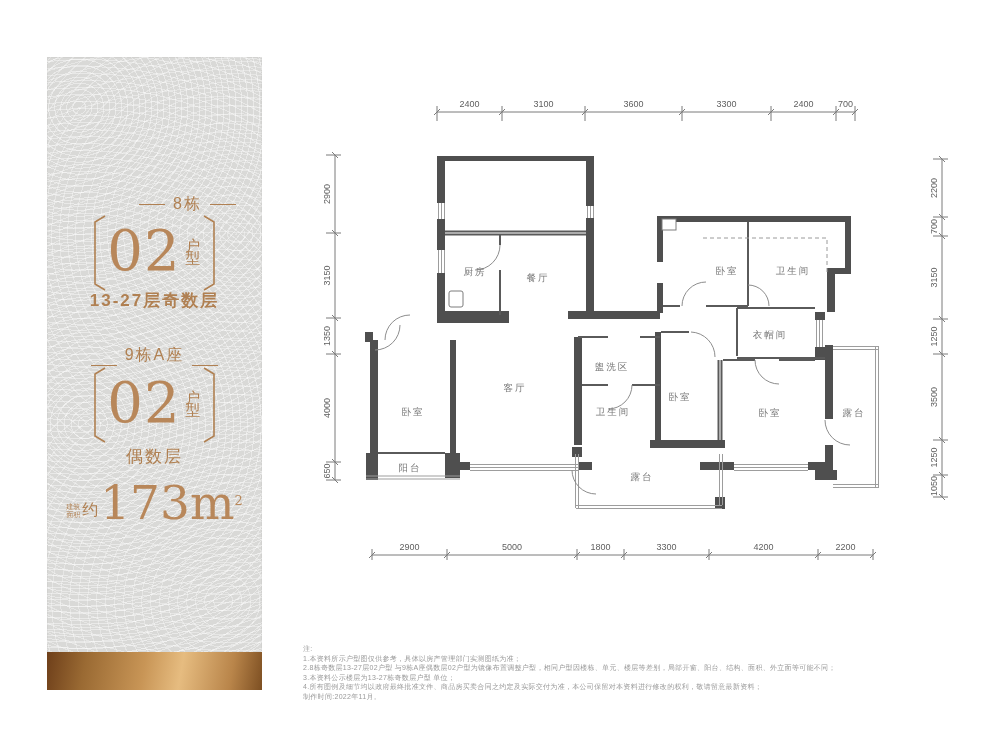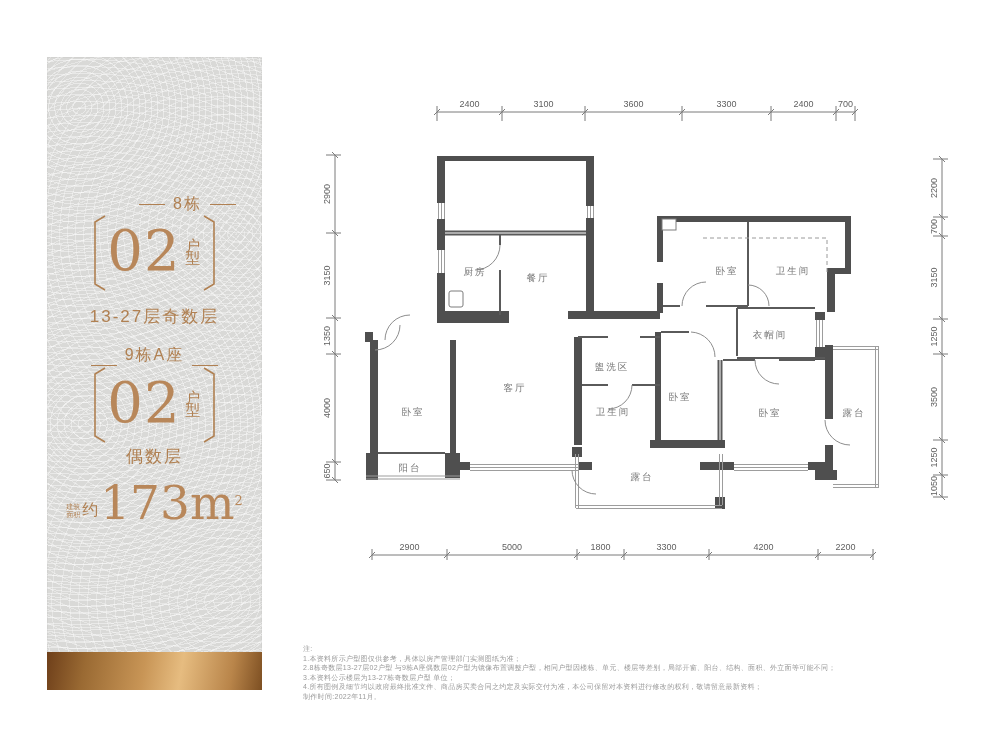--- a/index.html
+++ b/index.html
@@ -54,21 +54,21 @@
   <div class="sb-abs badge" style="top:156px;">
     <svg width="16" height="80">
         <path d="M14,3 L4,9 L4,71 L14,77" stroke="#b08052" stroke-width="1.6" fill="none"></path>
       </svg>
     <span class="unit-num">02</span>
     <span class="unit-type">户型</span>
     <svg width="16" height="80">
         <path d="M2,3 L12,9 L12,71 L2,77" stroke="#b08052" stroke-width="1.6" fill="none"></path>
       </svg>
   </div>
-  <div class="sb-abs floors" style="top:248px;">13-27层奇数层</div>
+  <div class="sb-abs floors" style="top:232px;font-weight:bold;">13-27层奇数层</div>
 
   <div class="sb-abs dash-title" style="top:288px;align-items:flex-end;">
     <span class="dash"></span>
       <span>9栋A座</span>
       <span class="dash"></span>
   </div>
   <div class="sb-abs badge" style="top:308px;">
     <svg width="16" height="80">
         <path d="M14,3 L4,9 L4,71 L14,77" stroke="#b08052" stroke-width="1.6" fill="none"></path>
       </svg>

